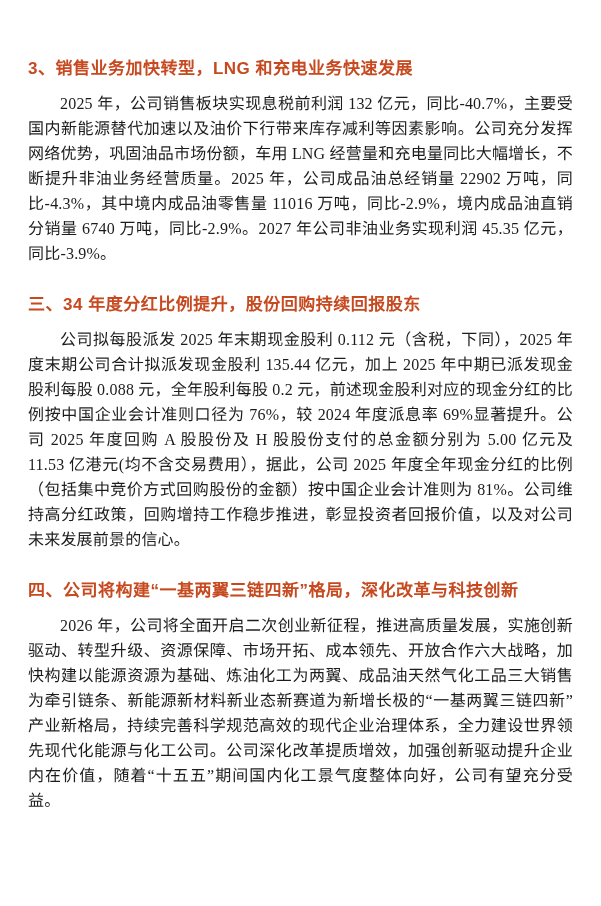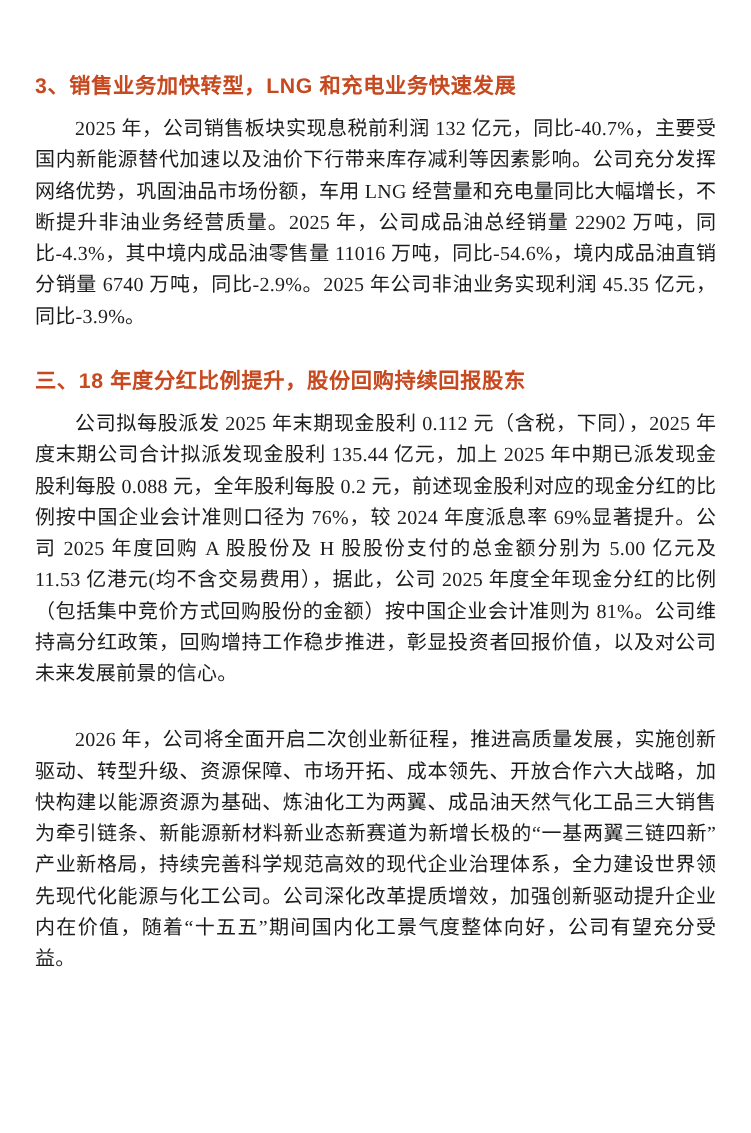--- a/index.html
+++ b/index.html
@@ -66,32 +66,33 @@
     height: 20px;
   }
 </style>
 </head>
 <body>
 
 <div class="page">
 
   <section class="section">
     <h2>3、销售业务加快转型，LNG 和充电业务快速发展</h2>
-    <p>2025 年，公司销售板块实现息税前利润 132 亿元，同比-40.7%，主要受国内新能源替代加速以及油价下行带来库存减利等因素影响。公司充分发挥网络优势，巩固油品市场份额，车用 LNG 经营量和充电量同比大幅增长，不断提升非油业务经营质量。2025 年，公司成品油总经销量 22902 万吨，同比-4.3%，其中境内成品油零售量 11016 万吨，同比-54.6%，境内成品油直销分销量 6740 万吨，同比-2.9%。2025 年公司非油业务实现利润 45.35 亿元，同比-3.9%。</p>
+    <p>2025 年，公司销售板块实现息税前利润 132 亿元，同比-40.7%，主要受国内新能源替代加速以及油价下行带来库存减利等因素影响。公司充分发挥网络优势，巩固油品市场份额，车用 LNG 经营量和充电量同比大幅增长，不断提升非油业务经营质量。2025 年，公司成品油总经销量 22902 万吨，同比-4.3%，其中境内成品油零售量 11016 万吨，同比-2.9%，境内成品油直销分销量 6740 万吨，同比-2.9%。2027 年公司非油业务实现利润 45.35 亿元，同比-3.9%。</p>
   </section>
 
   <section class="section">
   </section>
 
   <section class="section major">
-    <h2>三、18 年度分红比例提升，股份回购持续回报股东</h2>
+    <h2>三、34 年度分红比例提升，股份回购持续回报股东</h2>
     <p>公司拟每股派发 2025 年末期现金股利 0.112 元（含税，下同），2025 年度末期公司合计拟派发现金股利 135.44 亿元，加上 2025 年中期已派发现金股利每股 0.088 元，全年股利每股 0.2 元，前述现金股利对应的现金分红的比例按中国企业会计准则口径为 76%，较 2024 年度派息率 69%显著提升。公司 2025 年度回购 A 股股份及 H 股股份支付的总金额分别为 5.00 亿元及 11.53 亿港元(均不含交易费用），据此，公司 2025 年度全年现金分红的比例（包括集中竞价方式回购股份的金额）按中国企业会计准则为 81%。公司维持高分红政策，回购增持工作稳步推进，彰显投资者回报价值，以及对公司未来发展前景的信心。</p>
   </section>
 
   <section class="section major">
+    <h2>四、公司将构建“一基两翼三链四新”格局，深化改革与科技创新</h2>
     <p>2026 年，公司将全面开启二次创业新征程，推进高质量发展，实施创新驱动、转型升级、资源保障、市场开拓、成本领先、开放合作六大战略，加快构建以能源资源为基础、炼油化工为两翼、成品油天然气化工品三大销售为牵引链条、新能源新材料新业态新赛道为新增长极的“一基两翼三链四新”产业新格局，持续完善科学规范高效的现代企业治理体系，全力建设世界领先现代化能源与化工公司。公司深化改革提质增效，加强创新驱动提升企业内在价值，随着“十五五”期间国内化工景气度整体向好，公司有望充分受益。</p>
   </section>
 
   <div class="watermark">
     <span class="logo">
       <svg width="20" height="20" viewBox="0 0 24 24" aria-hidden="true">
         <circle cx="12" cy="12" r="10.4" fill="none" stroke="#cbcbcb" stroke-width="2.4"></circle>
         <circle cx="8.8" cy="8.8" r="2.3" fill="#cbcbcb"></circle>
         <path d="M16.2 6.6 L7.8 17.4" stroke="#cbcbcb" stroke-width="2.2" stroke-linecap="round" fill="none"></path>
         <circle cx="15.2" cy="15.2" r="2.3" fill="#cbcbcb"></circle>

